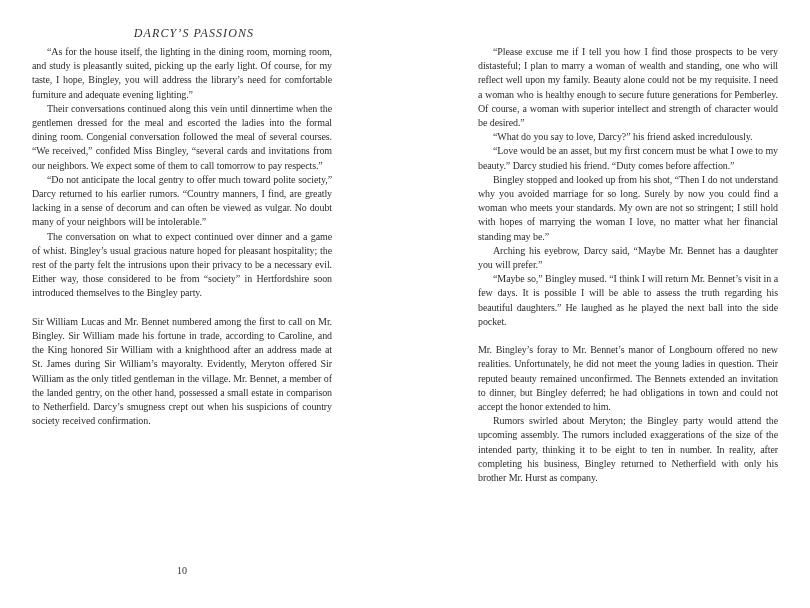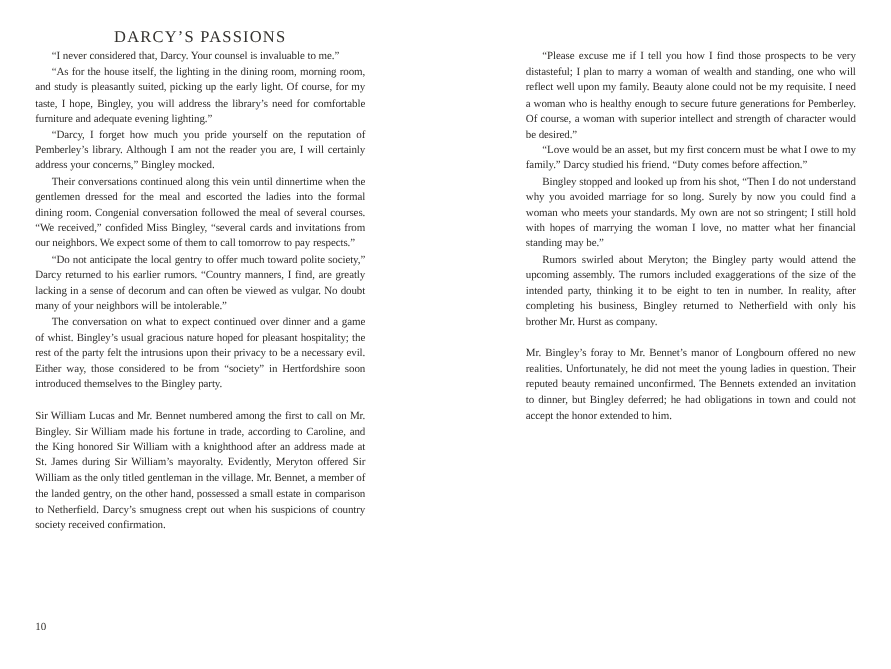--- a/index.html
+++ b/index.html
@@ -19,25 +19,26 @@
     position: absolute;
     top: 0;
     height: 608px;
     width: 300px;
   }
   .page.left  { left: 32px; }
   .page.right { left: 478px; }
   .running-head {
     position: absolute;
     top: 26px;
-    left: 0;
+    left: 12px;
     width: 100%;
     text-align: center;
-    font-size: 15px;
+    font-size: 12px;
     color: #34322f;
+    font-style: italic;
   }
   .page.left .running-head  { letter-spacing: 1.1px; }
   .page.right .running-head { letter-spacing: 0.4px; }
   .page-body {
     position: absolute;
     top: 45px;
     left: 0;
     width: 100%;
   }
   .para {
@@ -48,47 +49,48 @@
     letter-spacing: -0.1px;
     word-spacing: 0.1px;
   }
   .para.indent { text-indent: 15px; }
   .para.sec-break { margin-top: 14.2px; }
   .folio {
     position: absolute;
     top: 565px;
     left: 0;
     width: 100%;
-    text-align: left;
+    text-align: center;
     font-size: 10px;
     color: #34322f;
   }
 </style>
 </head>
 <body>
 
 <div>
 
   <div class="page left">
     <div class="running-head">DARCY’S PASSIONS</div>
     <div class="page-body">
-        <p class="para indent">“I never considered that, Darcy. Your counsel is invaluable to me.”</p>
         <p class="para indent">“As for the house itself, the lighting in the dining room, morning room, and study is pleasantly suited, picking up the early light. Of course, for my taste, I hope, Bingley, you will address the library’s need for comfortable furniture and adequate evening lighting.”</p>
-        <p class="para indent">“Darcy, I forget how much you pride yourself on the reputation of Pemberley’s library. Although I am not the reader you are, I will certainly address your concerns,” Bingley mocked.</p>
         <p class="para indent">Their conversations continued along this vein until dinnertime when the gentlemen dressed for the meal and escorted the ladies into the formal dining room. Congenial conversation followed the meal of several courses. “We received,” confided Miss Bingley, “several cards and invitations from our neighbors. We expect some of them to call tomorrow to pay respects.”</p>
         <p class="para indent">“Do not anticipate the local gentry to offer much toward polite society,” Darcy returned to his earlier rumors. “Country manners, I find, are greatly lacking in a sense of decorum and can often be viewed as vulgar. No doubt many of your neighbors will be intolerable.”</p>
         <p class="para indent">The conversation on what to expect continued over dinner and a game of whist. Bingley’s usual gracious nature hoped for pleasant hospitality; the rest of the party felt the intrusions upon their privacy to be a necessary evil. Either way, those considered to be from “society” in Hertfordshire soon introduced themselves to the Bingley party.</p>
         <p class="para sec-break">Sir William Lucas and Mr. Bennet numbered among the first to call on Mr. Bingley. Sir William made his fortune in trade, according to Caroline, and the King honored Sir William with a knighthood after an address made at St. James during Sir William’s mayoralty. Evidently, Meryton offered Sir William as the only titled gentleman in the village. Mr. Bennet, a member of the landed gentry, on the other hand, possessed a small estate in comparison to Netherfield. Darcy’s smugness crept out when his suspicions of country society received confirmation.</p>
       </div>
     <div class="folio">10</div>
   </div>
 
   <div class="page right">
     <div class="page-body">
         <p class="para indent">“Please excuse me if I tell you how I find those prospects to be very distasteful; I plan to marry a woman of wealth and standing, one who will reflect well upon my family. Beauty alone could not be my requisite. I need a woman who is healthy enough to secure future generations for Pemberley. Of course, a woman with superior intellect and strength of character would be desired.”</p>
-        <p class="para indent">“Love would be an asset, but my first concern must be what I owe to my family.” Darcy studied his friend. “Duty comes before affection.”</p>
+        <p class="para indent">“What do you say to love, Darcy?” his friend asked incredulously.</p>
+        <p class="para indent">“Love would be an asset, but my first concern must be what I owe to my beauty.” Darcy studied his friend. “Duty comes before affection.”</p>
         <p class="para indent">Bingley stopped and looked up from his shot, “Then I do not understand why you avoided marriage for so long. Surely by now you could find a woman who meets your standards. My own are not so stringent; I still hold with hopes of marrying the woman I love, no matter what her financial standing may be.”</p>
+        <p class="para indent">Arching his eyebrow, Darcy said, “Maybe Mr. Bennet has a daughter you will prefer.”</p>
+        <p class="para indent">“Maybe so,” Bingley mused. “I think I will return Mr. Bennet’s visit in a few days. It is possible I will be able to assess the truth regarding his beautiful daughters.” He laughed as he played the next ball into the side pocket.</p>
+        <p class="para sec-break">Mr. Bingley’s foray to Mr. Bennet’s manor of Longbourn offered no new realities. Unfortunately, he did not meet the young ladies in question. Their reputed beauty remained unconfirmed. The Bennets extended an invitation to dinner, but Bingley deferred; he had obligations in town and could not accept the honor extended to him.</p>
         <p class="para indent">Rumors swirled about Meryton; the Bingley party would attend the upcoming assembly. The rumors included exaggerations of the size of the intended party, thinking it to be eight to ten in number. In reality, after completing his business, Bingley returned to Netherfield with only his brother Mr. Hurst as company.</p>
-        <p class="para sec-break">Mr. Bingley’s foray to Mr. Bennet’s manor of Longbourn offered no new realities. Unfortunately, he did not meet the young ladies in question. Their reputed beauty remained unconfirmed. The Bennets extended an invitation to dinner, but Bingley deferred; he had obligations in town and could not accept the honor extended to him.</p>
       </div>
   </div>
 
 </div>
 
 </body></html>

